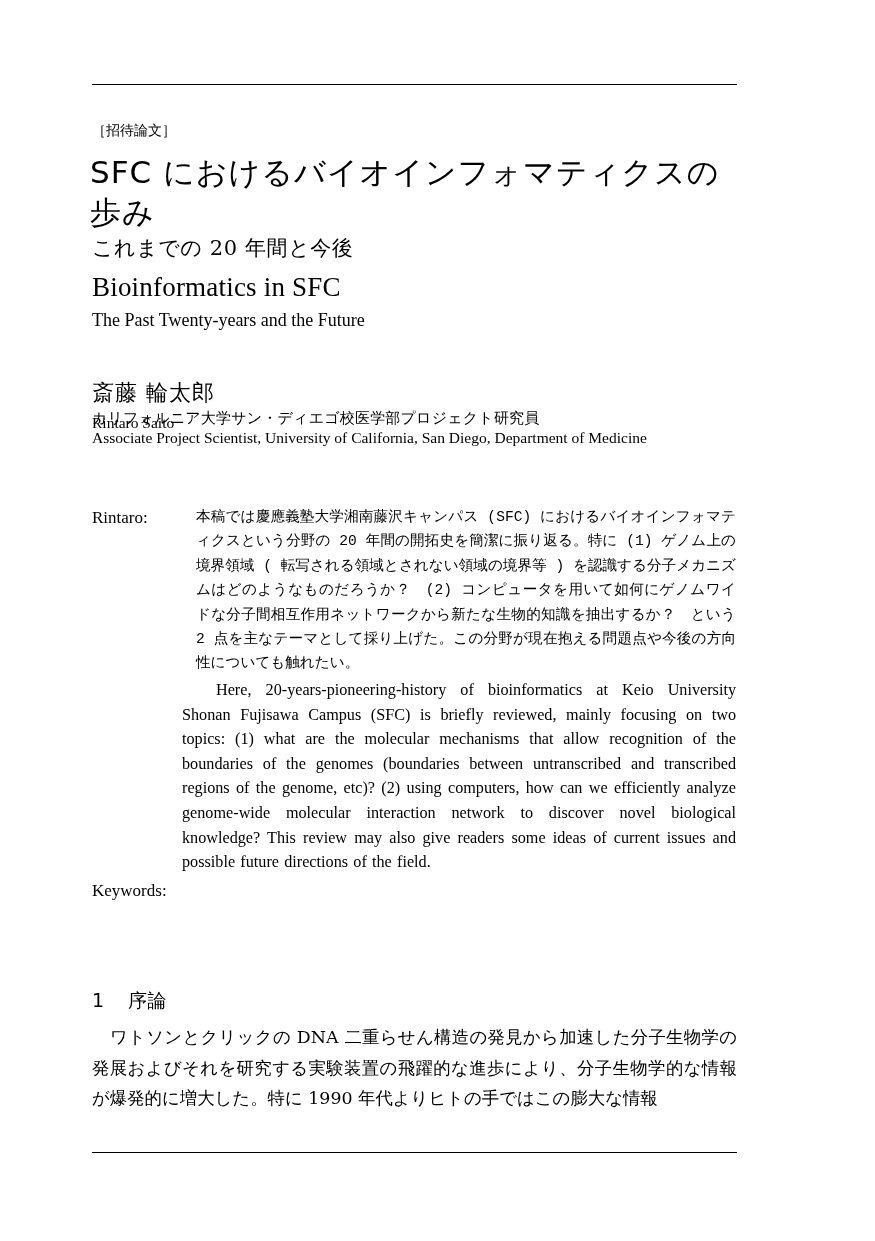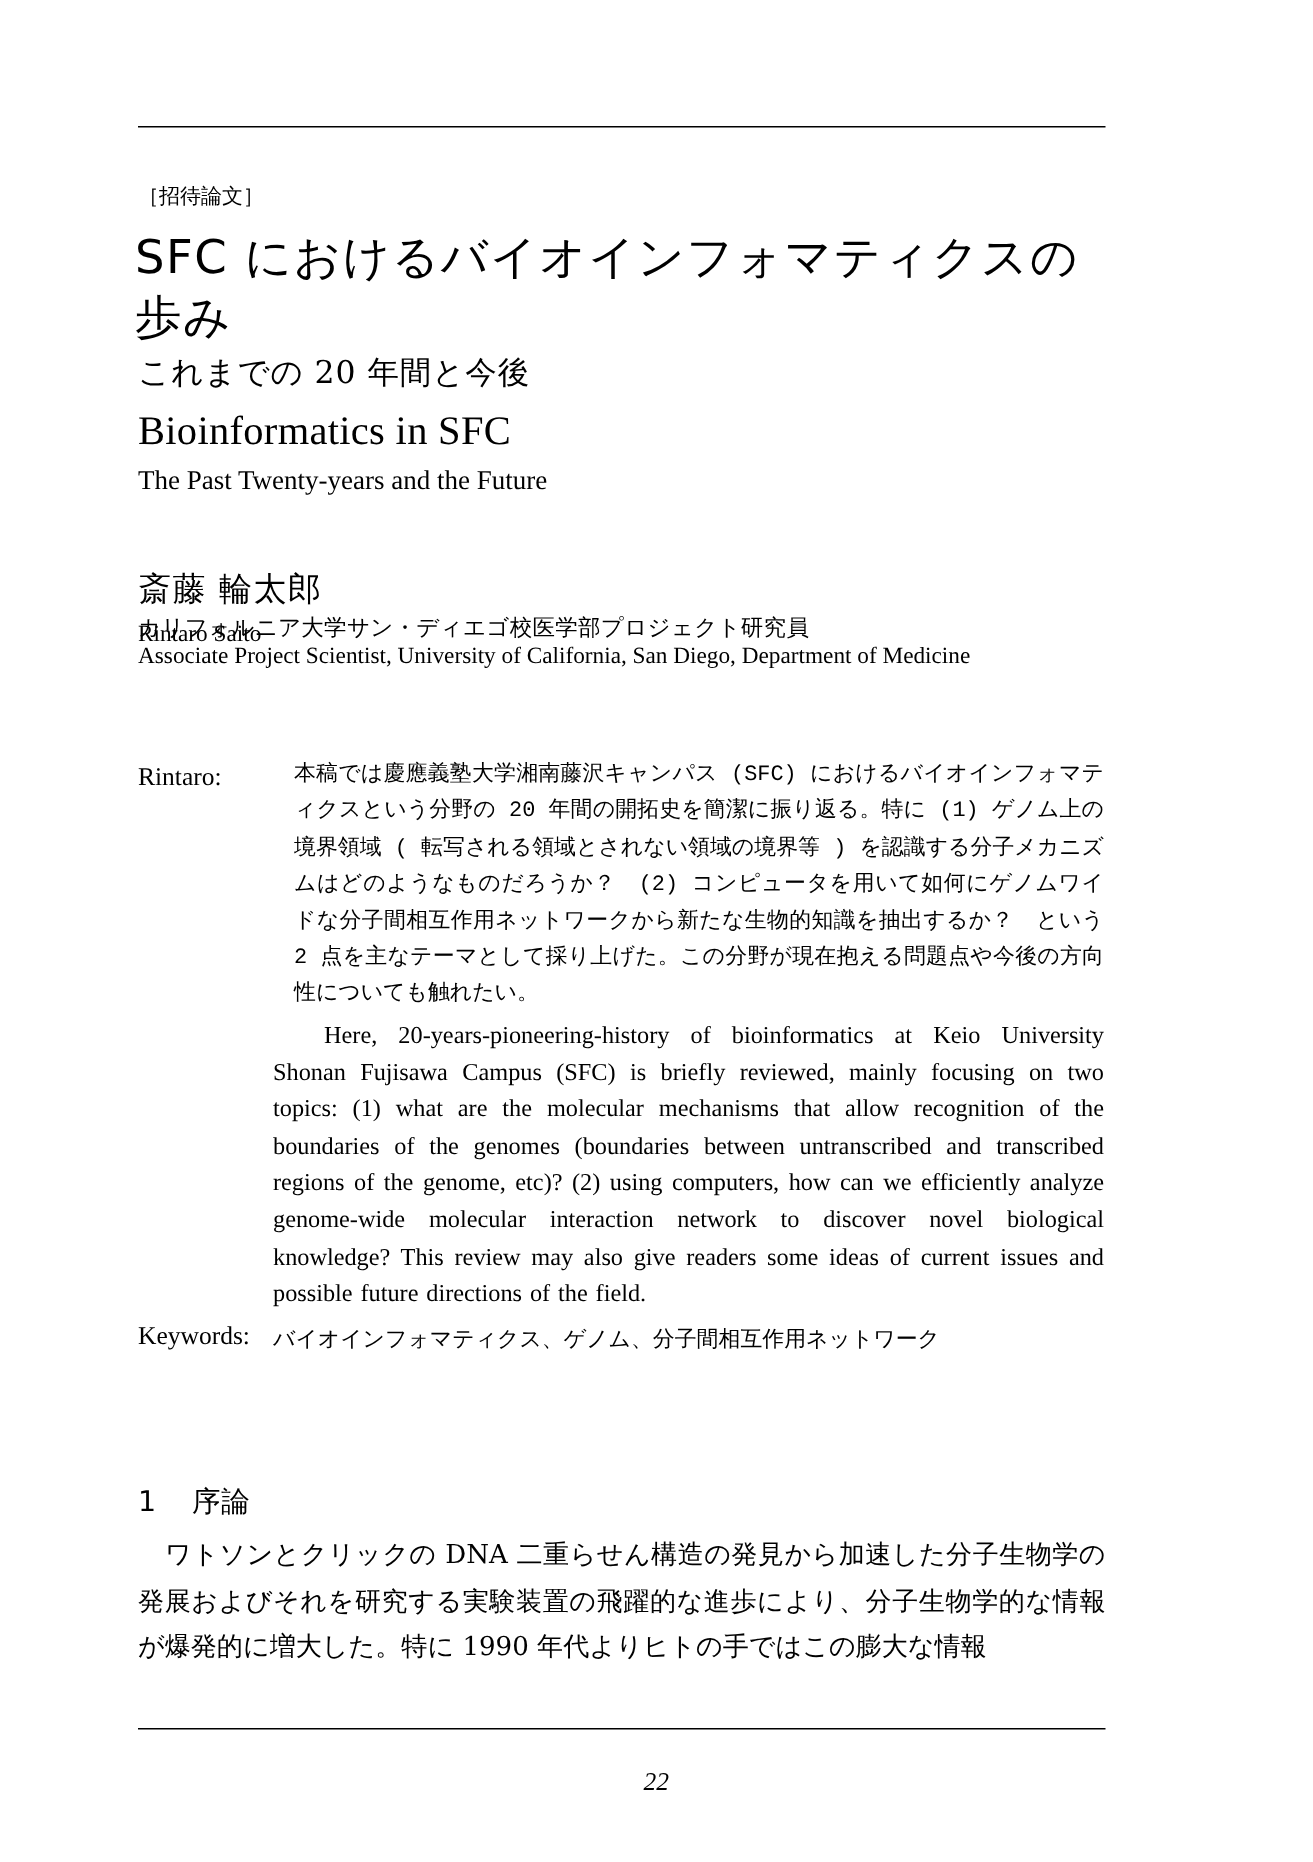--- a/index.html
+++ b/index.html
@@ -238,23 +238,21 @@
   <div class="author-ja">斎藤 輪太郎</div>
   <div class="affil-ja">カリフォルニア大学サン・ディエゴ校医学部プロジェクト研究員</div>
   <div class="author-en">Rintaro Saito</div>
   <div class="affil-en">Associate Project Scientist, University of California, San Diego, Department of Medicine</div>
 
   <div class="abs-label">Rintaro:</div>
   <div class="abs-ja">本稿では慶應義塾大学湘南藤沢キャンパス (SFC) におけるバイオインフォマティクスという分野の 20 年間の開拓史を簡潔に振り返る。特に (1) ゲノム上の境界領域 ( 転写される領域とされない領域の境界等 ) を認識する分子メカニズムはどのようなものだろうか？　(2) コンピュータを用いて如何にゲノムワイドな分子間相互作用ネットワークから新たな生物的知識を抽出するか？　という 2 点を主なテーマとして採り上げた。この分野が現在抱える問題点や今後の方向性についても触れたい。</div>
   <div class="abs-en">Here, 20-years-pioneering-history of bioinformatics at Keio University Shonan Fujisawa Campus (SFC) is briefly reviewed, mainly focusing on two topics: (1) what are the molecular mechanisms that allow recognition of the boundaries of the genomes (boundaries between untranscribed and transcribed regions of the genome, etc)? (2) using computers, how can we efficiently analyze genome-wide molecular interaction network to discover novel biological knowledge? This review may also give readers some ideas of current issues and possible future directions of the field.</div>
 
   <div class="kw-label">Keywords:</div>
-  <div class="kw-ja">バイオインフォマティクス、ゲノム、分子間相互作用ネットワーク</div>
 
   <div class="sec-head">
     <span class="sec-num">1</span><span>序論</span>
   </div>
   <div class="body-ja">ワトソンとクリックの DNA 二重らせん構造の発見から加速した分子生物学の発展およびそれを研究する実験装置の飛躍的な進歩により、分子生物学的な情報が爆発的に増大した。特に 1990 年代よりヒトの手ではこの膨大な情報</div>
 
   <div class="rule-bot"></div>
-  <div class="pagenum">22</div>
 
 </div>
 
 </body></html>

